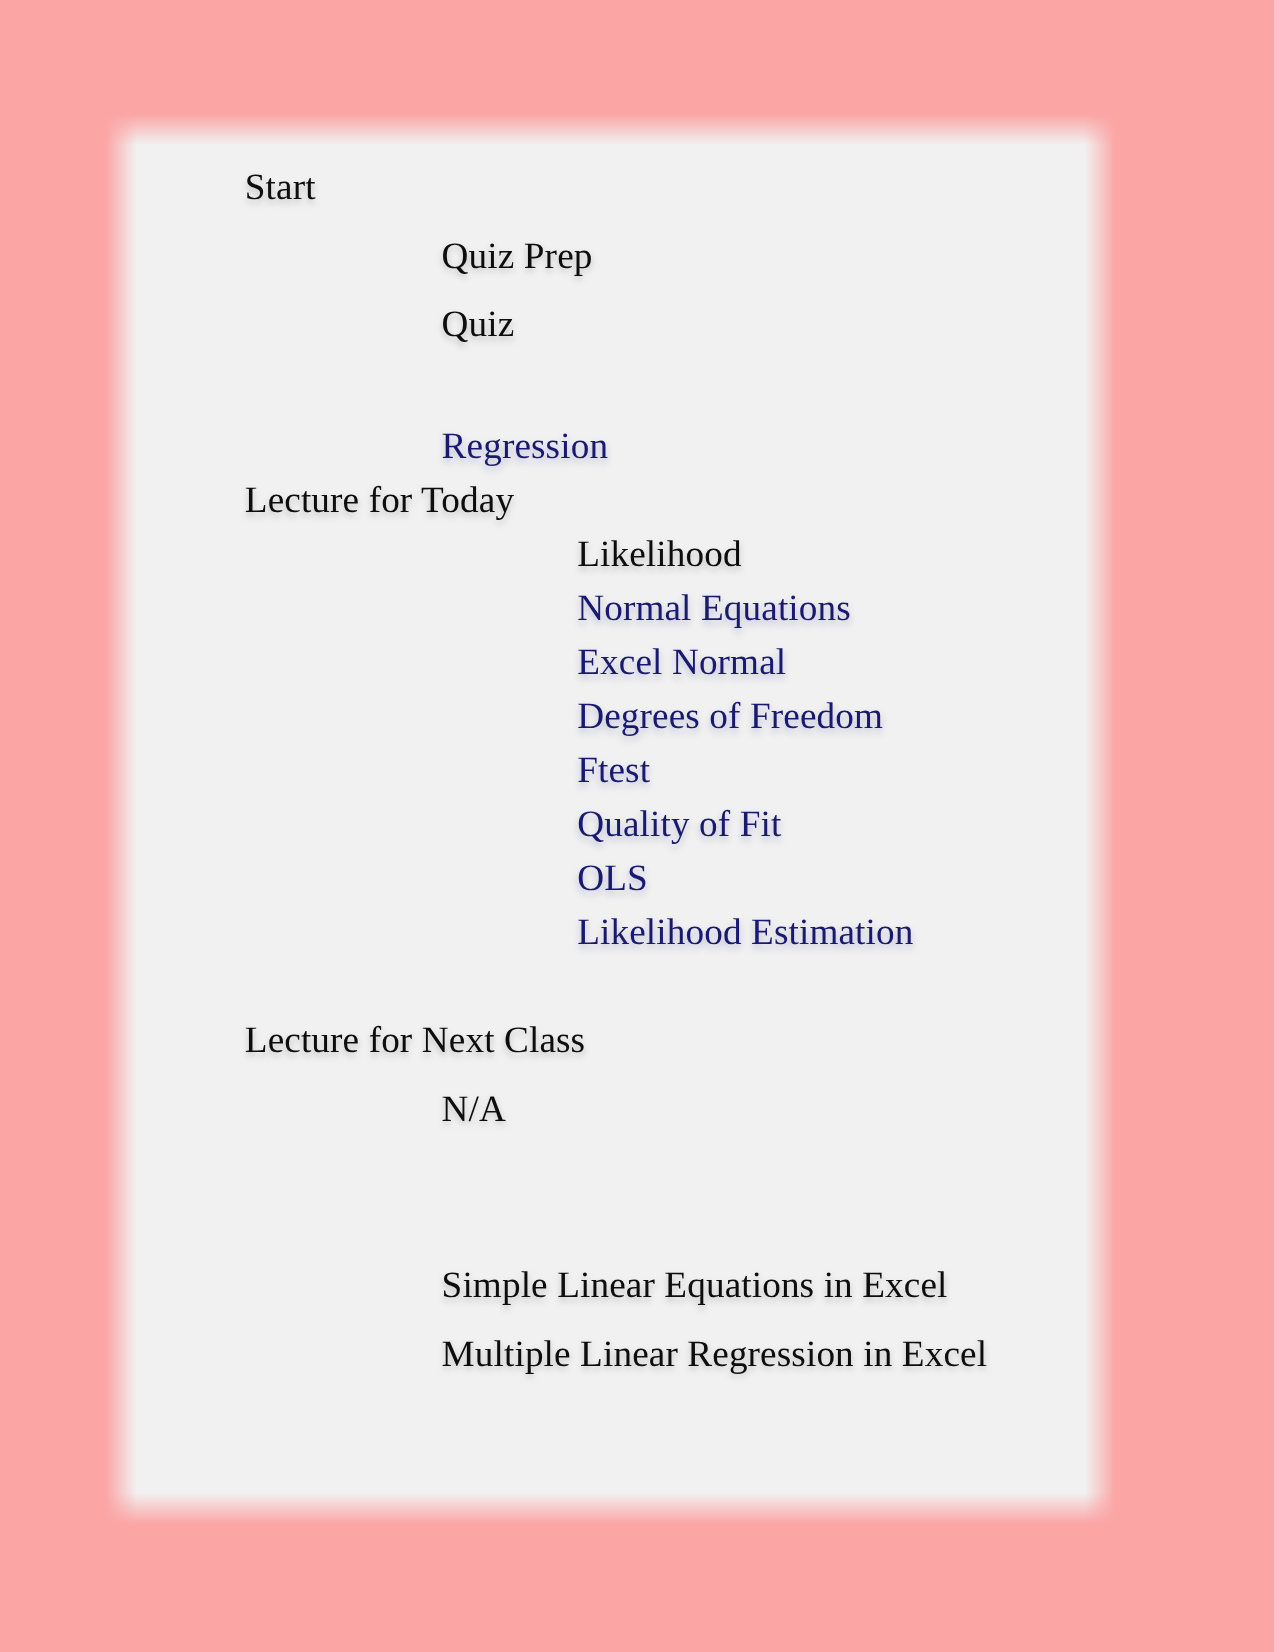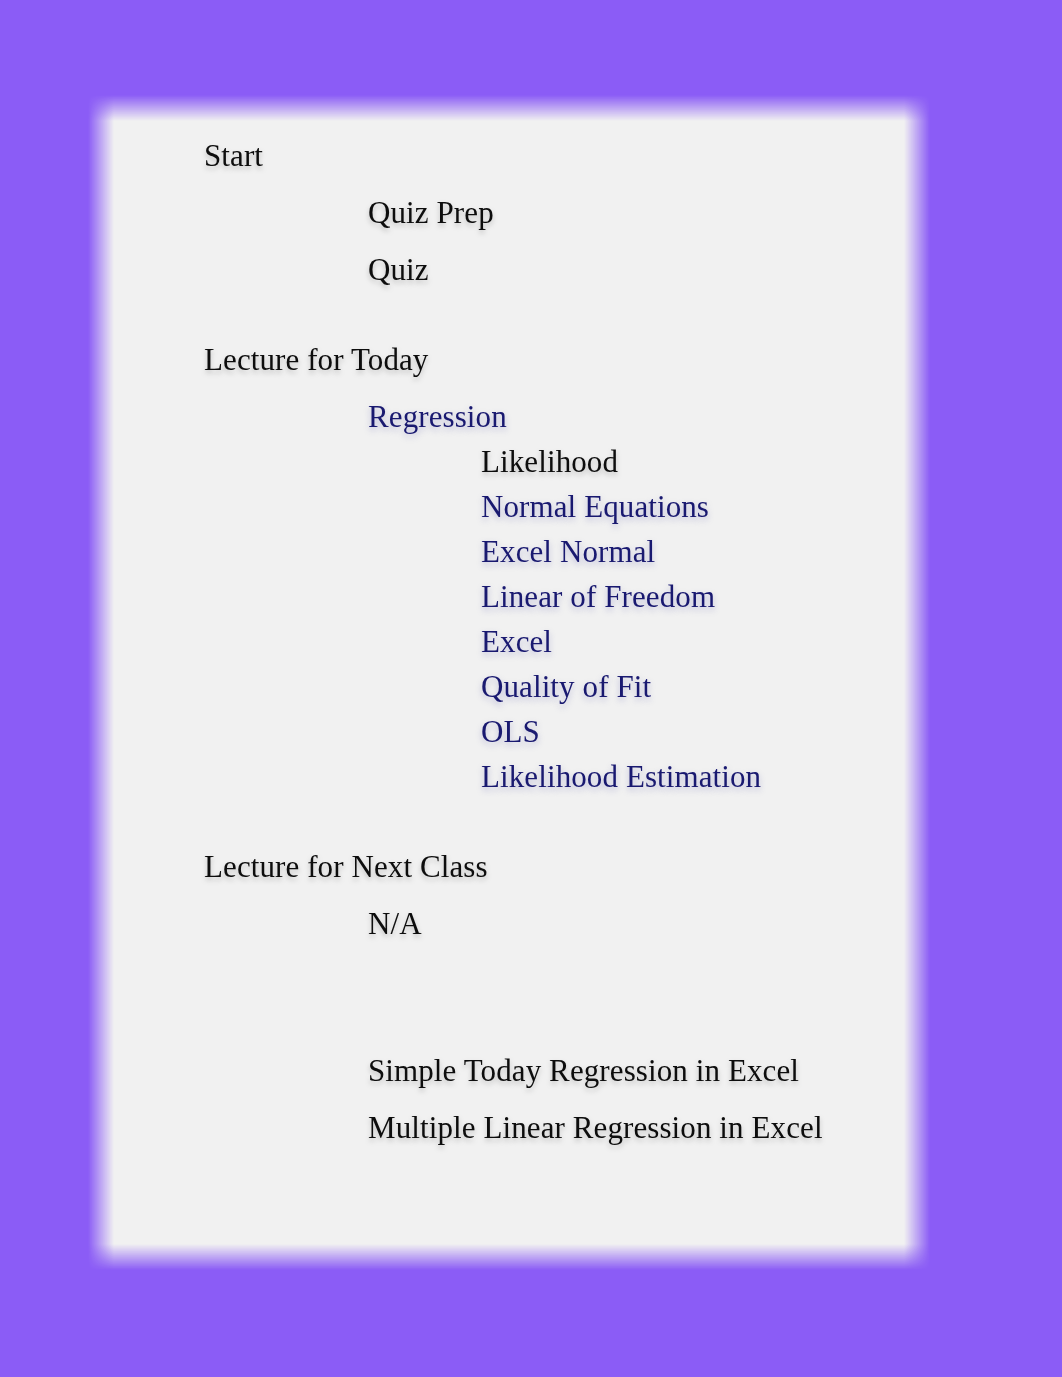--- a/index.html
+++ b/index.html
@@ -12,21 +12,21 @@
     width: 1062px;
     height: 1377px;
     overflow: hidden;
     font-family: "Liberation Serif", "DejaVu Serif", serif;
   }
 
   #canvas {
     position: relative;
     width: 1062px;
     height: 1377px;
-    background: #8b5cf6;
+    background: #fca5a5;
   }
 
   
   #page-slab {
     position: absolute;
     left: 88px;
     top: 95px;
     width: 842px;
     height: 1175px;
     background: #f1f1f1;
@@ -77,32 +77,32 @@
 
 <div id="canvas">
 
   <div id="page-slab"></div>
 
   <div id="outline">
       <div class="line lvl0 plain">Start</div>
       <div class="line lvl1 plain">Quiz Prep</div>
       <div class="line lvl1 plain">Quiz</div>
       <div class="spacer"></div>
+      <div class="line lvl1 link">Regression</div>
       <div class="line lvl0 plain">Lecture for Today</div>
-      <div class="line lvl1 link">Regression</div>
       <div class="line lvl2 plain">Likelihood</div>
       <div class="line lvl2 link">Normal Equations</div>
       <div class="line lvl2 link">Excel Normal</div>
-      <div class="line lvl2 link">Linear of Freedom</div>
-      <div class="line lvl2 link">Excel</div>
+      <div class="line lvl2 link">Degrees of Freedom</div>
+      <div class="line lvl2 link">Ftest</div>
       <div class="line lvl2 link">Quality of Fit</div>
       <div class="line lvl2 link">OLS</div>
       <div class="line lvl2 link">Likelihood Estimation</div>
       <div class="spacer"></div>
       <div class="line lvl0 plain">Lecture for Next Class</div>
       <div class="line lvl1 plain">N/A</div>
       <div class="spacer"></div>
       <div class="spacer"></div>
-      <div class="line lvl1 plain">Simple Today Regression in Excel</div>
+      <div class="line lvl1 plain">Simple Linear Equations in Excel</div>
       <div class="line lvl1 plain">Multiple Linear Regression in Excel</div>
     </div>
 
 </div>
 
 </body></html>

